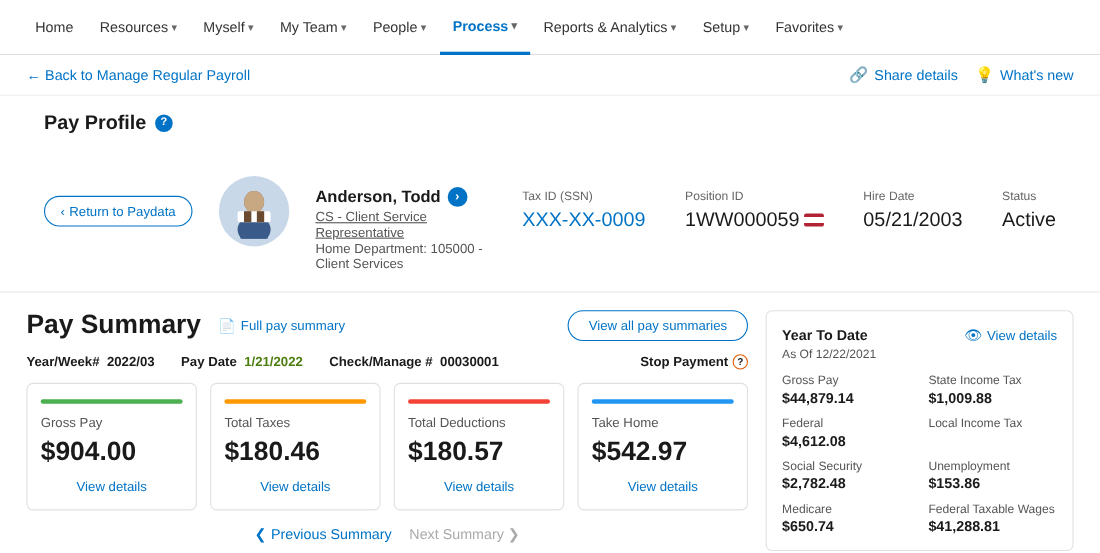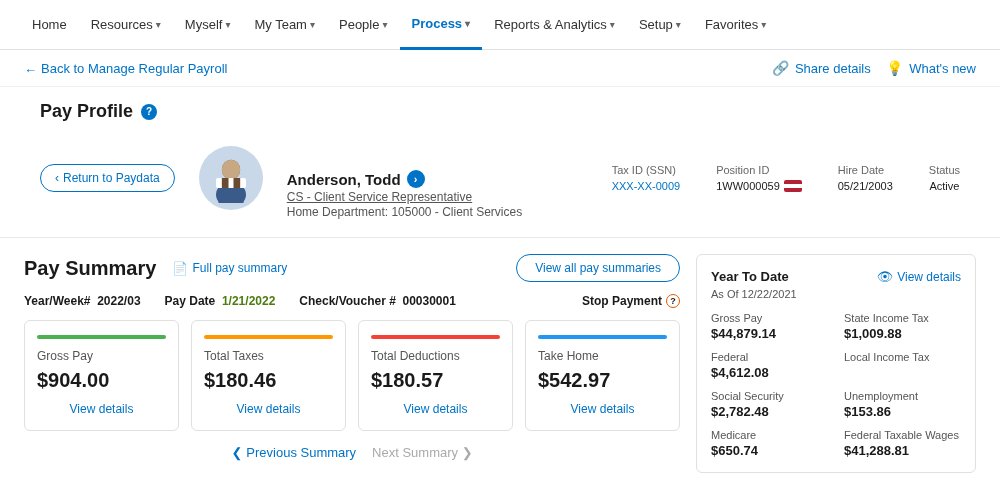--- a/index.html
+++ b/index.html
@@ -33,47 +33,47 @@
 
     .profile-info { flex: 1; }
     .profile-name { font-size: 15px; font-weight: 700; color: #1a1a1a; display: flex; align-items: center; gap: 6px; margin-top: 34px; }
     .profile-name .nav-icon { width: 18px; height: 18px; border-radius: 50%; background: #0073c6; color: #fff; display: inline-flex; align-items: center; justify-content: center; font-size: 10px; }
     .profile-title { font-size: 12px; color: #555; margin-top: 2px; text-decoration: underline; }
     .profile-dept { font-size: 12px; color: #555; margin-top: 1px; }
 
     .profile-fields { display: flex; gap: 36px; margin-left: auto; }
     .field-item { display: flex; flex-direction: column; gap: 4px; }
     .field-label { font-size: 11px; color: #666; }
-    .field-value { font-size: 11px; color: #0073c6; font-weight: 500; text-align: center; }
+    .field-value { font-size: 18px; color: #0073c6; font-weight: 500; text-align: center; }
     .field-value.dark { color: #1a1a1a; display: flex; align-items: center; gap: 4px; }
     .field-value.active-badge { color: #1a1a1a; }
 
     
     .pay-summary-area { padding: 16px 24px; display: flex; gap: 16px; }
     .pay-summary-left { flex: 1; }
     .pay-summary-right { width: 280px; background: #fff; border: 1px solid #e0e0e0; border-radius: 6px; padding: 14px; }
 
     .pay-summary-header { display: flex; align-items: center; gap: 16px; margin-bottom: 12px; }
-    .pay-summary-title { font-size: 20px; font-weight: 700; color: #1a1a1a; }
+    .pay-summary-title { font-size: 24px; font-weight: 700; color: #1a1a1a; }
     .full-pay-link { color: #0073c6; font-size: 12px; display: flex; align-items: center; gap: 4px; cursor: pointer; }
     .view-all-btn { margin-left: auto; border: 1px solid #0073c6; color: #0073c6; background: #fff; border-radius: 20px; padding: 6px 18px; font-size: 12px; cursor: pointer; }
 
     .pay-meta { display: flex; align-items: center; gap: 24px; margin-bottom: 12px; font-size: 12px; color: #555; }
     .pay-meta span { font-weight: 600; color: #1a1a1a; }
     .stop-payment { margin-left: auto; color: #e05c00; font-size: 12px; display: flex; align-items: flex-end; gap: 4px; cursor: pointer; }
 
     .pay-cards { display: grid; grid-template-columns: repeat(4, 1fr); gap: 12px; margin-bottom: 14px; }
     .pay-card { border: 1px solid #e0e0e0; border-radius: 6px; padding: 14px 12px; background: #fff; }
     .pay-card-bar { height: 4px; border-radius: 2px; margin-bottom: 10px; }
     .bar-green { background: #4caf50; }
     .bar-orange { background: #ff9800; }
     .bar-red { background: #f44336; }
     .bar-blue { background: #2196f3; }
     .pay-card-label { font-size: 12px; color: #555; margin-bottom: 6px; }
-    .pay-card-amount { font-size: 20px; font-weight: 700; color: #1a1a1a; margin-bottom: 10px; }
+    .pay-card-amount { font-size: 24px; font-weight: 700; color: #1a1a1a; margin-bottom: 10px; }
     .view-details-link { color: #0073c6; font-size: 12px; cursor: pointer; display: block; text-align: center; }
 
     .pagination-row { display: flex; justify-content: center; align-items: center; gap: 16px; font-size: 13px; color: #999; }
     .pagination-row .active-nav { color: #0073c6; cursor: pointer; display: flex; align-items: center; gap: 4px; }
 
     
     .ytd-header { display: flex; justify-content: space-between; align-items: center; margin-bottom: 4px; gap: 18px; }
     .ytd-title { font-size: 13px; font-weight: 700; color: #1a1a1a; }
     .ytd-date { font-size: 11px; color: #555; margin-bottom: 12px; }
     .ytd-view-details { color: #0073c6; font-size: 12px; cursor: pointer; display: flex; align-items: center; gap: 4px; }
@@ -220,21 +220,21 @@
       <div class="pay-meta">
         <span>
           <span>Year/Week#</span>&nbsp;
           <span style="font-weight:600;color:#1a1a1a;">2022/03</span>
         </span>
         <span>
           <span>Pay Date</span>&nbsp;
           <span style="font-weight:600;color:#4d7c0f;">1/21/2022</span>
         </span>
         <span>
-          <span>Check/Voucher #</span>&nbsp;
+          <span>Check/Manage #</span>&nbsp;
           <span style="font-weight:600;color:#1a1a1a;">00030001</span>
         </span>
         <span class="stop-payment">
           <span>Stop Payment</span>
           <span style="width:14px;height:14px;border-radius:50%;border:1px solid #e05c00;display:inline-flex;align-items:center;justify-content:center;font-size:9px;">?</span>
         </span>
       </div>
 
       <div class="pay-cards">
         <div class="pay-card">

